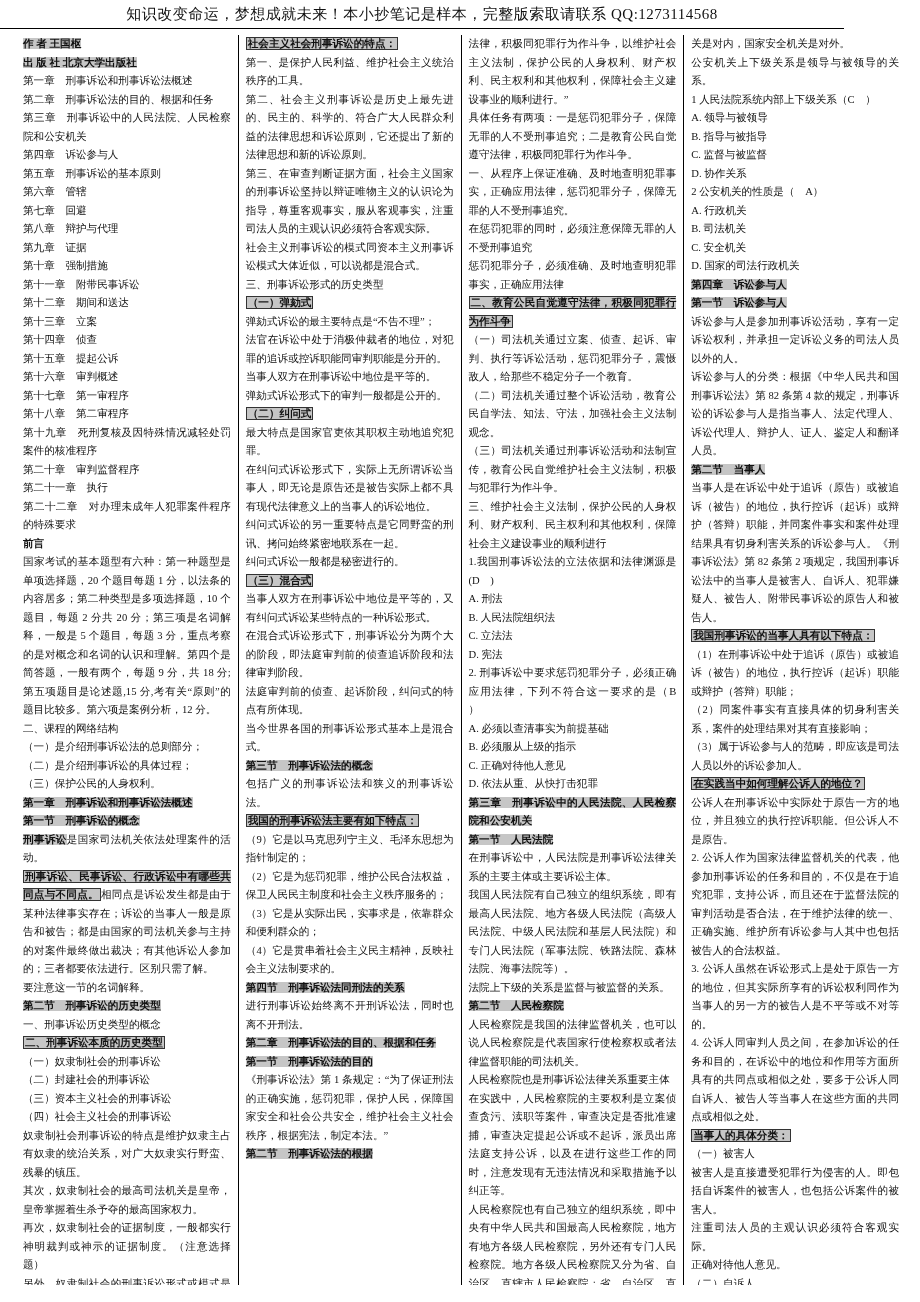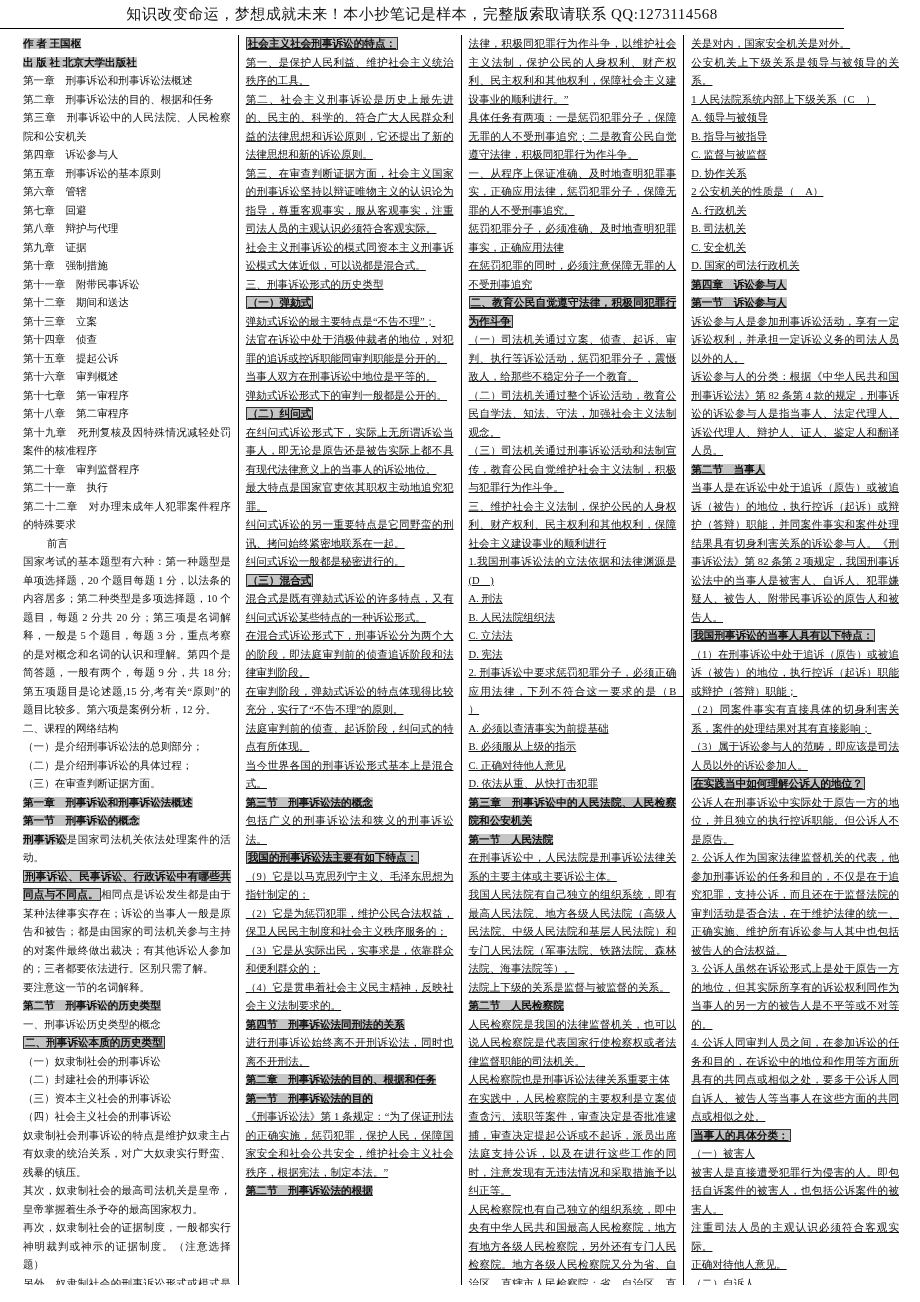--- a/index.html
+++ b/index.html
@@ -2,24 +2,24 @@
 <html><head>
 <meta charset="utf-8">
 <style>
   html,body{margin:0;padding:0;background:#fff;}
   body{width:920px;height:1302px;overflow:hidden;position:relative;
        font-family:"Liberation Serif","DejaVu Serif",serif;color:#111;}
   .page-header{width:844px;text-align:center;font-size:15px;padding:5px 0 4px 0;
        border-bottom:1.5px solid #000;letter-spacing:.5px;}
   .cols{display:flex;align-items:center;padding:6px 14px 0 16px;height:1250px;overflow:hidden;}
   .col{flex:1;padding:0 7px;overflow:hidden;height:100%;}
-  .col + .col{border-left:1px solid #000;text-decoration:underline;}
+  .col + .col{border-left:1px solid #000;}
   .blk{margin:0;font-size:10.6px;line-height:18.5px;text-align:justify;
        word-break:break-all;}
-  .b{font-weight:normal;margin-left:24px;}
+  .b{font-weight:bold;}
   .h{font-weight:bold;background:#c6c6c6;}
   .x{font-weight:bold;background:#c6c6c6;border:1px solid #333;padding:0 1px;}
 </style>
 </head>
 <body>
 
 <div class="page-header">知识改变命运，梦想成就未来！本小抄笔记是样本，完整版索取请联系 QQ:1273114568</div>
 
 <div class="cols" id="columns">
     <div class="col">
@@ -45,21 +45,21 @@
       <p class="blk">第十八章　第二审程序</p>
       <p class="blk">第十九章　死刑复核及因特殊情况减轻处罚案件的核准程序</p>
       <p class="blk">第二十章　审判监督程序</p>
       <p class="blk">第二十一章　执行</p>
       <p class="blk">第二十二章　对办理未成年人犯罪案件程序的特殊要求</p>
       <p class="blk"><span class="b">前言</span></p>
       <p class="blk">国家考试的基本题型有六种：第一种题型是单项选择题，20 个题目每题 1 分，以法条的内容居多；第二种类型是多项选择题，10 个题目，每题 2 分共 20 分；第三项是名词解释，一般是 5 个题目，每题 3 分，重点考察的是对概念和名词的认识和理解。第四个是简答题，一般有两个，每题 9 分，共 18 分; 第五项题目是论述题,15 分,考有关“原则”的题目比较多。第六项是案例分析，12 分。</p>
       <p class="blk">二、课程的网络结构</p>
       <p class="blk">（一）是介绍刑事诉讼法的总则部分；</p>
       <p class="blk">（二）是介绍刑事诉讼的具体过程；</p>
-      <p class="blk">（三）在审查判断证据方面。</p>
+      <p class="blk">（三）保护公民的人身权利。</p>
       <p class="blk"><span class="h">第一章　刑事诉讼和刑事诉讼法概述</span></p>
       <p class="blk"><span class="h">第一节　刑事诉讼的概念</span></p>
       <p class="blk"><span class="h">刑事诉讼</span>是国家司法机关依法处理案件的活动。</p>
       <p class="blk"><span class="x">刑事诉讼、民事诉讼、行政诉讼中有哪些共同点与不同点。</span>相同点是诉讼发生都是由于某种法律事实存在；诉讼的当事人一般是原告和被告；都是由国家的司法机关参与主持的对案件最终做出裁决；有其他诉讼人参加的；三者都要依法进行。区别只需了解。</p>
       <p class="blk">要注意这一节的名词解释。</p>
       <p class="blk"><span class="h">第二节　刑事诉讼的历史类型</span></p>
       <p class="blk">一、刑事诉讼历史类型的概念</p>
       <p class="blk"><span class="x">二、刑事诉讼本质的历史类型</span></p>
       <p class="blk">（一）奴隶制社会的刑事诉讼</p>
       <p class="blk">（二）封建社会的刑事诉讼</p>
@@ -76,50 +76,49 @@
       <p class="blk">第二、社会主义刑事诉讼是历史上最先进的、民主的、科学的、符合广大人民群众利益的法律思想和诉讼原则，它还提出了新的法律思想和新的诉讼原则。</p>
       <p class="blk">第三、在审查判断证据方面，社会主义国家的刑事诉讼坚持以辩证唯物主义的认识论为指导，尊重客观事实，服从客观事实，注重司法人员的主观认识必须符合客观实际。</p>
       <p class="blk">社会主义刑事诉讼的模式同资本主义刑事诉讼模式大体近似，可以说都是混合式。</p>
       <p class="blk">三、刑事诉讼形式的历史类型</p>
       <p class="blk"><span class="x">（一）弹劾式</span></p>
       <p class="blk">弹劾式诉讼的最主要特点是“不告不理”；</p>
       <p class="blk">法官在诉讼中处于消极仲裁者的地位，对犯罪的追诉或控诉职能同审判职能是分开的。</p>
       <p class="blk">当事人双方在刑事诉讼中地位是平等的。</p>
       <p class="blk">弹劾式诉讼形式下的审判一般都是公开的。</p>
       <p class="blk"><span class="x">（二）纠问式</span></p>
+      <p class="blk">最大特点是国家官吏依其职权主动地追究犯罪。</p>
       <p class="blk">在纠问式诉讼形式下，实际上无所谓诉讼当事人，即无论是原告还是被告实际上都不具有现代法律意义上的当事人的诉讼地位。</p>
-      <p class="blk">最大特点是国家官吏依其职权主动地追究犯罪。</p>
       <p class="blk">纠问式诉讼的另一重要特点是它同野蛮的刑讯、拷问始终紧密地联系在一起。</p>
       <p class="blk">纠问式诉讼一般都是秘密进行的。</p>
       <p class="blk"><span class="x">（三）混合式</span></p>
-      <p class="blk">混合式是既有弹劾式诉讼的许多特点，又有纠问式诉讼某些特点的一种诉讼形式。</p>
+      <p class="blk">当事人双方在刑事诉讼中地位是平等的，又有纠问式诉讼某些特点的一种诉讼形式。</p>
       <p class="blk">在混合式诉讼形式下，刑事诉讼分为两个大的阶段，即法庭审判前的侦查追诉阶段和法律审判阶段。</p>
-      <p class="blk">在审判阶段，弹劾式诉讼的特点体现得比较充分，实行了“不告不理”的原则。</p>
       <p class="blk">法庭审判前的侦查、起诉阶段，纠问式的特点有所体现。</p>
       <p class="blk">当今世界各国的刑事诉讼形式基本上是混合式。</p>
       <p class="blk"><span class="h">第三节　刑事诉讼法的概念</span></p>
       <p class="blk">包括广义的刑事诉讼法和狭义的刑事诉讼法。</p>
       <p class="blk"><span class="x">我国的刑事诉讼法主要有如下特点：</span></p>
       <p class="blk">（9）它是以马克思列宁主义、毛泽东思想为指针制定的；</p>
       <p class="blk">（2）它是为惩罚犯罪，维护公民合法权益，保卫人民民主制度和社会主义秩序服务的；</p>
       <p class="blk">（3）它是从实际出民，实事求是，依靠群众和便利群众的；</p>
       <p class="blk">（4）它是贯串着社会主义民主精神，反映社会主义法制要求的。</p>
       <p class="blk"><span class="h">第四节　刑事诉讼法同刑法的关系</span></p>
       <p class="blk">进行刑事诉讼始终离不开刑诉讼法，同时也离不开刑法。</p>
       <p class="blk"><span class="h">第二章　刑事诉讼法的目的、根据和任务</span></p>
       <p class="blk"><span class="h">第一节　刑事诉讼法的目的</span></p>
       <p class="blk">《刑事诉讼法》第 1 条规定：“为了保证刑法的正确实施，惩罚犯罪，保护人民，保障国家安全和社会公共安全，维护社会主义社会秩序，根据宪法，制定本法。”</p>
       <p class="blk"><span class="h">第二节　刑事诉讼法的根据</span></p>
     </div>
     <div class="col">
       <p class="blk">法律，积极同犯罪行为作斗争，以维护社会主义法制，保护公民的人身权利、财产权利、民主权利和其他权利，保障社会主义建设事业的顺利进行。”</p>
       <p class="blk">具体任务有两项：一是惩罚犯罪分子，保障无罪的人不受刑事追究；二是教育公民自觉遵守法律，积极同犯罪行为作斗争。</p>
       <p class="blk">一、从程序上保证准确、及时地查明犯罪事实，正确应用法律，惩罚犯罪分子，保障无罪的人不受刑事追究。</p>
+      <p class="blk">在惩罚犯罪的同时，必须注意保障无罪的人不受刑事追究</p>
       <p class="blk">惩罚犯罪分子，必须准确、及时地查明犯罪事实，正确应用法律</p>
-      <p class="blk">在惩罚犯罪的同时，必须注意保障无罪的人不受刑事追究</p>
       <p class="blk"><span class="x">二、教育公民自觉遵守法律，积极同犯罪行为作斗争</span></p>
       <p class="blk">（一）司法机关通过立案、侦查、起诉、审判、执行等诉讼活动，惩罚犯罪分子，震慑敌人，给那些不稳定分子一个教育。</p>
       <p class="blk">（二）司法机关通过整个诉讼活动，教育公民自学法、知法、守法，加强社会主义法制观念。</p>
       <p class="blk">（三）司法机关通过刑事诉讼活动和法制宣传，教育公民自觉维护社会主义法制，积极与犯罪行为作斗争。</p>
       <p class="blk">三、维护社会主义法制，保护公民的人身权利、财产权利、民主权利和其他权利，保障社会主义建设事业的顺利进行</p>
       <p class="blk">1.我国刑事诉讼法的立法依据和法律渊源是(D　)</p>
       <p class="blk">A. 刑法</p>
       <p class="blk">B. 人民法院组织法</p>
       <p class="blk">C. 立法法</p>
       <p class="blk">D. 宪法</p>

